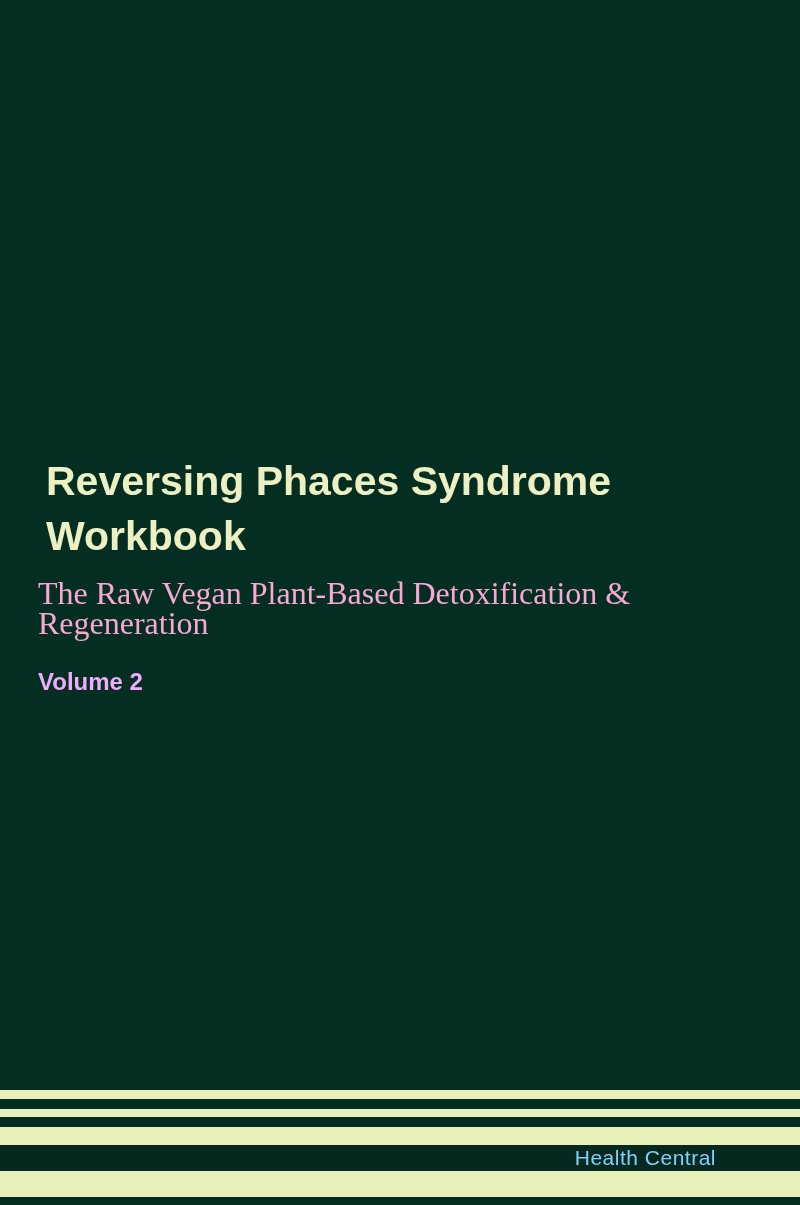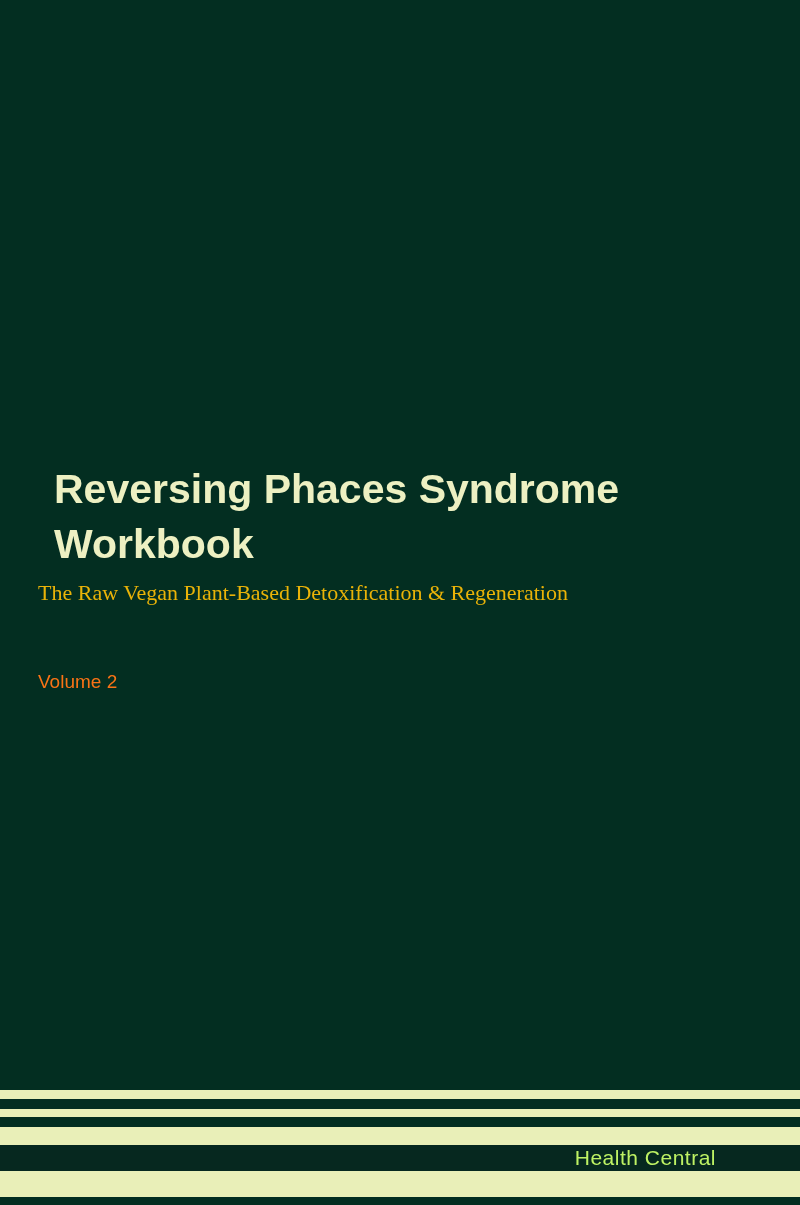--- a/index.html
+++ b/index.html
@@ -25,34 +25,34 @@
     font-weight: bold;
     line-height: 55px;
     letter-spacing: 0px;
   }
   .title-line { display: block; }
   .subtitle-block {
     position: absolute;
     left: 38px;
     top: 578px;
     width: 730px;
-    color: #eab308;
+    color: #f9a8d4;
     font-family: "Liberation Serif", serif;
-    font-size: 22px;
+    font-size: 32px;
     font-weight: normal;
     line-height: 30px;
   }
   .subtitle-line { display: block; }
   .volume-label {
     position: absolute;
     left: 38px;
     top: 667px;
-    color: #f97316;
-    font-size: 19px;
-    font-weight: normal;
+    color: #f0abfc;
+    font-size: 24px;
+    font-weight: bold;
     line-height: 30px;
   }
   .footer-stripes {
     position: absolute;
     left: 0;
     top: 1090px;
     width: 800px;
   }
   .stripe { width: 100%; }
   .stripe.cream { background: #e9efb8; }
@@ -66,35 +66,35 @@
     position: relative;
     height: 26px;
     background: #06281f;
   }
   .publisher-name {
     position: absolute;
     right: 84px;
     top: 0;
     height: 26px;
     line-height: 26px;
-    color: #bef264;
+    color: #7dd3fc;
     font-size: 21px;
     font-weight: normal;
     letter-spacing: 0.5px;
     white-space: nowrap;
   }
   .s7 { height: 26px; }
   .s8 { height: 8px; }
 </style>
 </head>
 <body>
 
 <div class="cover">
 
-  <h1 class="title-block" style="margin:16px;">
+  <h1 class="title-block" style="margin:8px;">
     <span class="title-line">Reversing Phaces Syndrome</span>
     <span class="title-line">Workbook</span>
   </h1>
 
   <h2 class="subtitle-block" style="margin:0;">
     <span class="subtitle-line">The Raw Vegan Plant-Based Detoxification &amp; Regeneration</span>
   </h2>
 
   <div class="volume-label">Volume 2</div>
 

